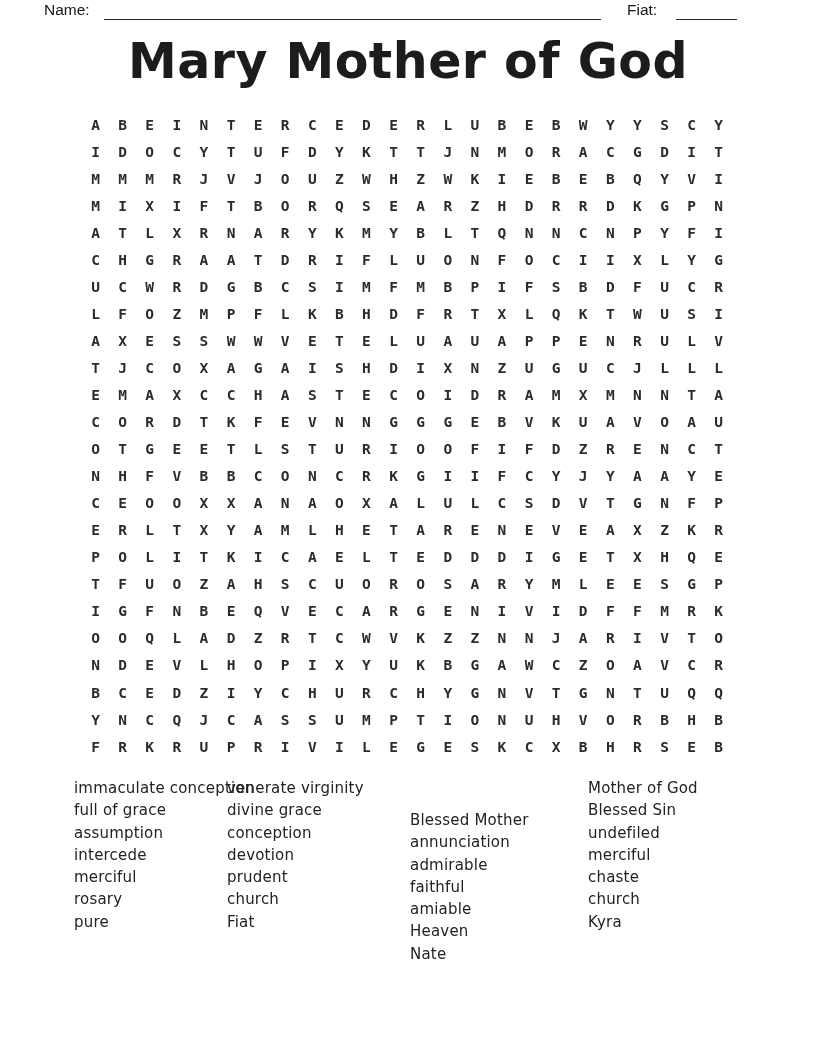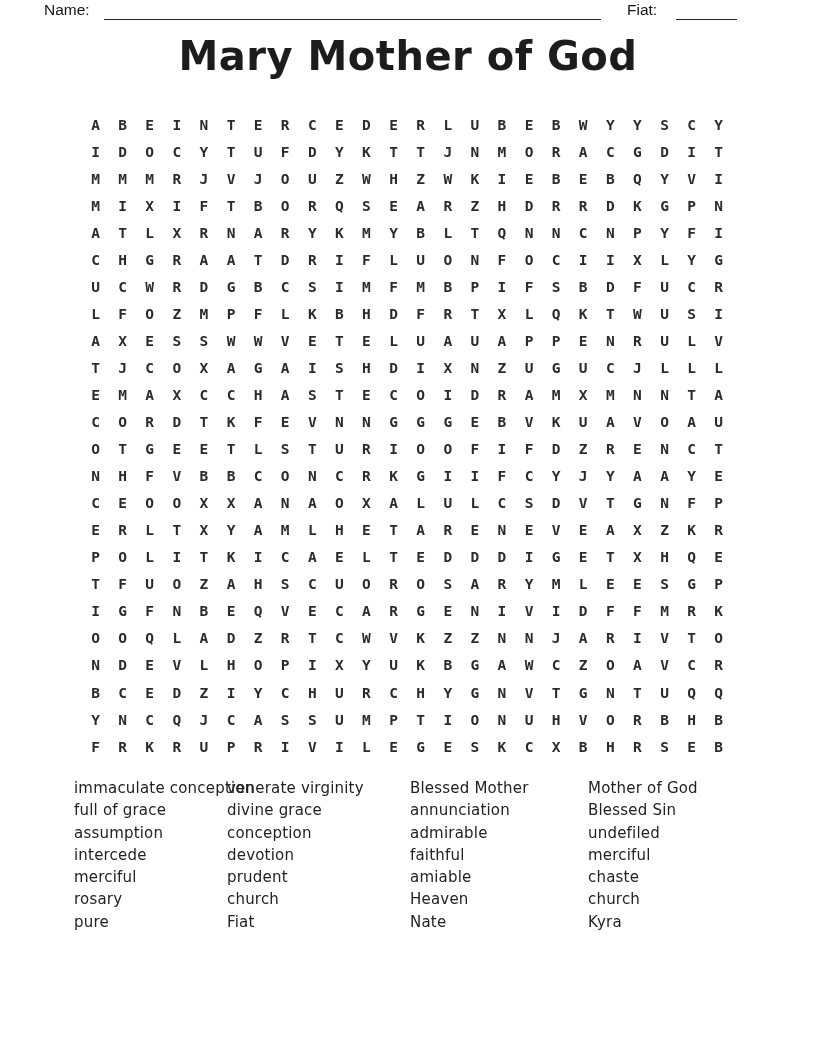--- a/index.html
+++ b/index.html
@@ -12,35 +12,35 @@
     font-family:"Liberation Sans", sans-serif; font-size:15.5px; color:#161616; }
   .hlabel { position:absolute; top:1px; white-space:nowrap; }
   .name-label { left:44px; }
   .date-label { left:627px; }
   .wline { position:absolute; top:1px; height:18px; border-bottom:1.6px solid #2a2a2a; }
   .name-line { left:104px; width:497px; }
   .date-line { left:676px; width:61px; }
   
   .title { position:absolute; top:33px; left:0; width:100%; margin:0;
     text-align:center; font-family:"DejaVu Sans", sans-serif;
-    font-size:40px; font-weight:bold; letter-spacing:0.5px; color:#1c1c1c; }
+    font-size:49px; font-weight:bold; letter-spacing:0.5px; color:#1c1c1c; }
   
   .grid { position:absolute; left:82px; top:111px;
     display:grid; grid-template-columns:repeat(24, 27.1px); grid-auto-rows:27.05px; }
   .cell { display:flex; align-items:center; justify-content:center;
     font-family:"DejaVu Sans Mono", monospace; font-weight:bold;
     font-size:14.5px; color:#2b2b2b; user-select:none; }
   
   .words { position:absolute; top:777px; left:0; width:100%;
     font-size:15px; color:#222222; letter-spacing:0.2px; }
   .wcol { position:absolute; top:0; }
   .wcol .word { height:22.3px; line-height:22.3px; white-space:nowrap; }
   .wcol-0 { left:50px;margin-left:24px; }
   .wcol-1 { left:227px; }
-  .wcol-2 { left:410px; }
+  .wcol-2 { left:410px;margin-top:32px; }
   .wcol-3 { left:588px; }
 </style>
 </head>
 <body>
 
 <div class="page">
 
   <div class="header">
     <span class="hlabel name-label">Name:</span>
     <span class="wline name-line"></span>

